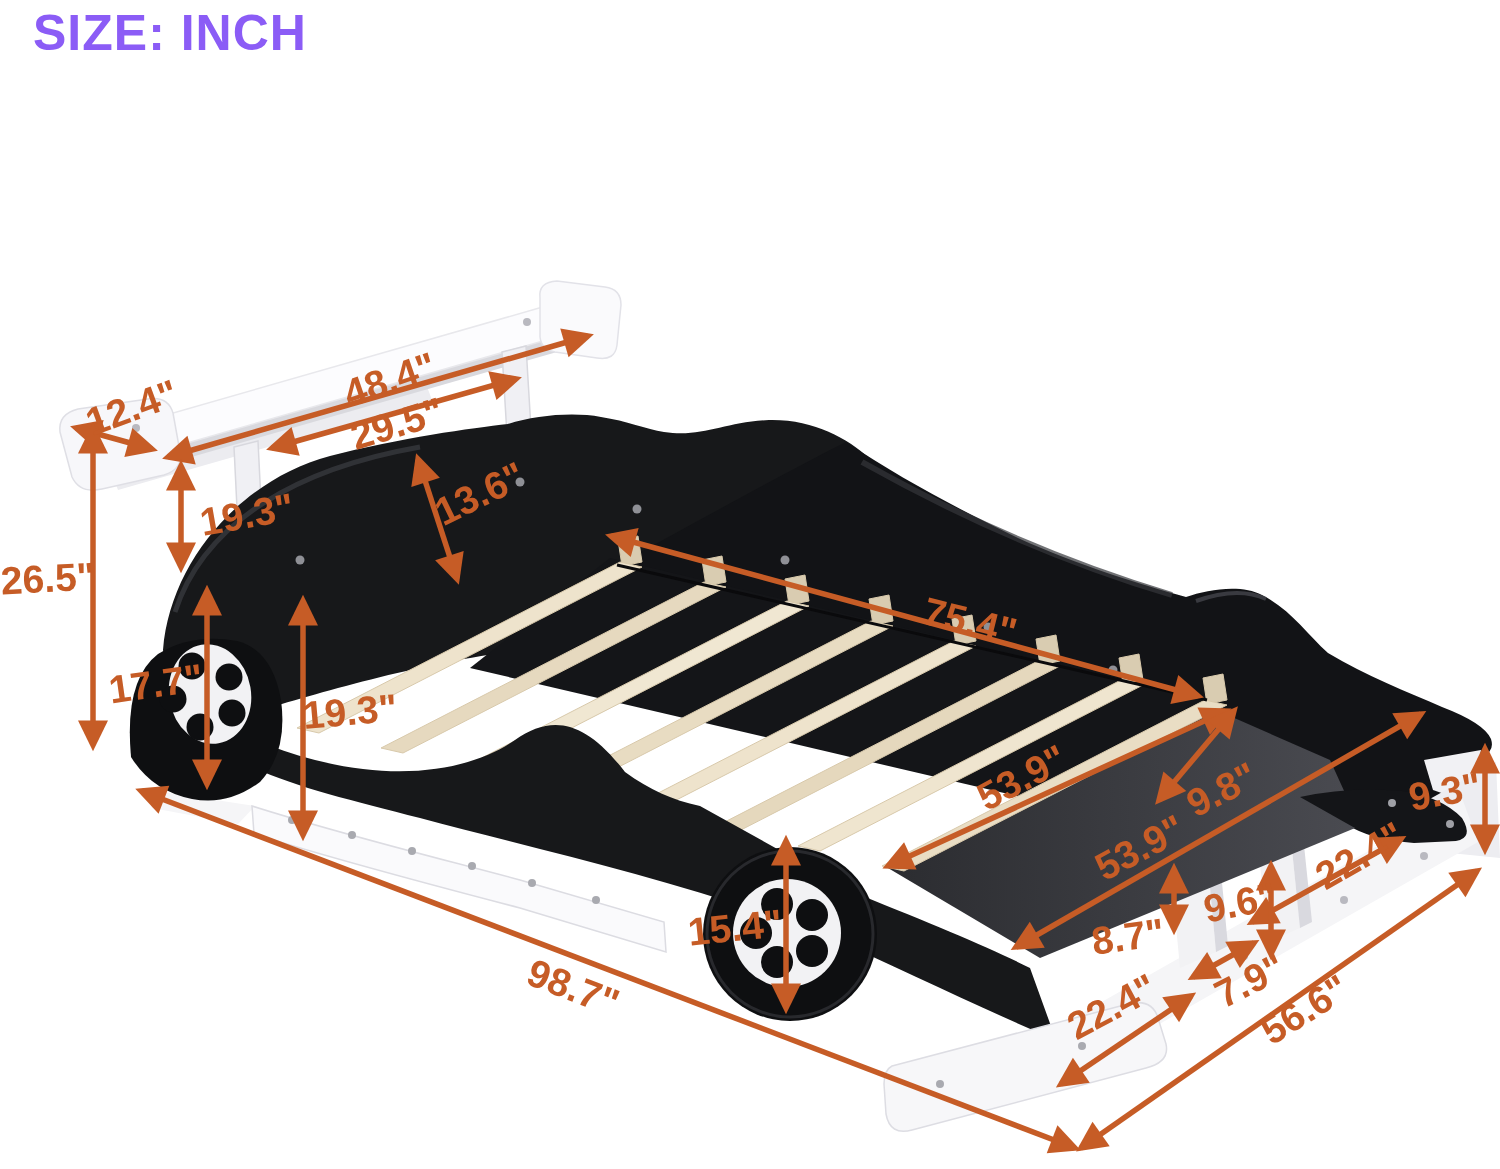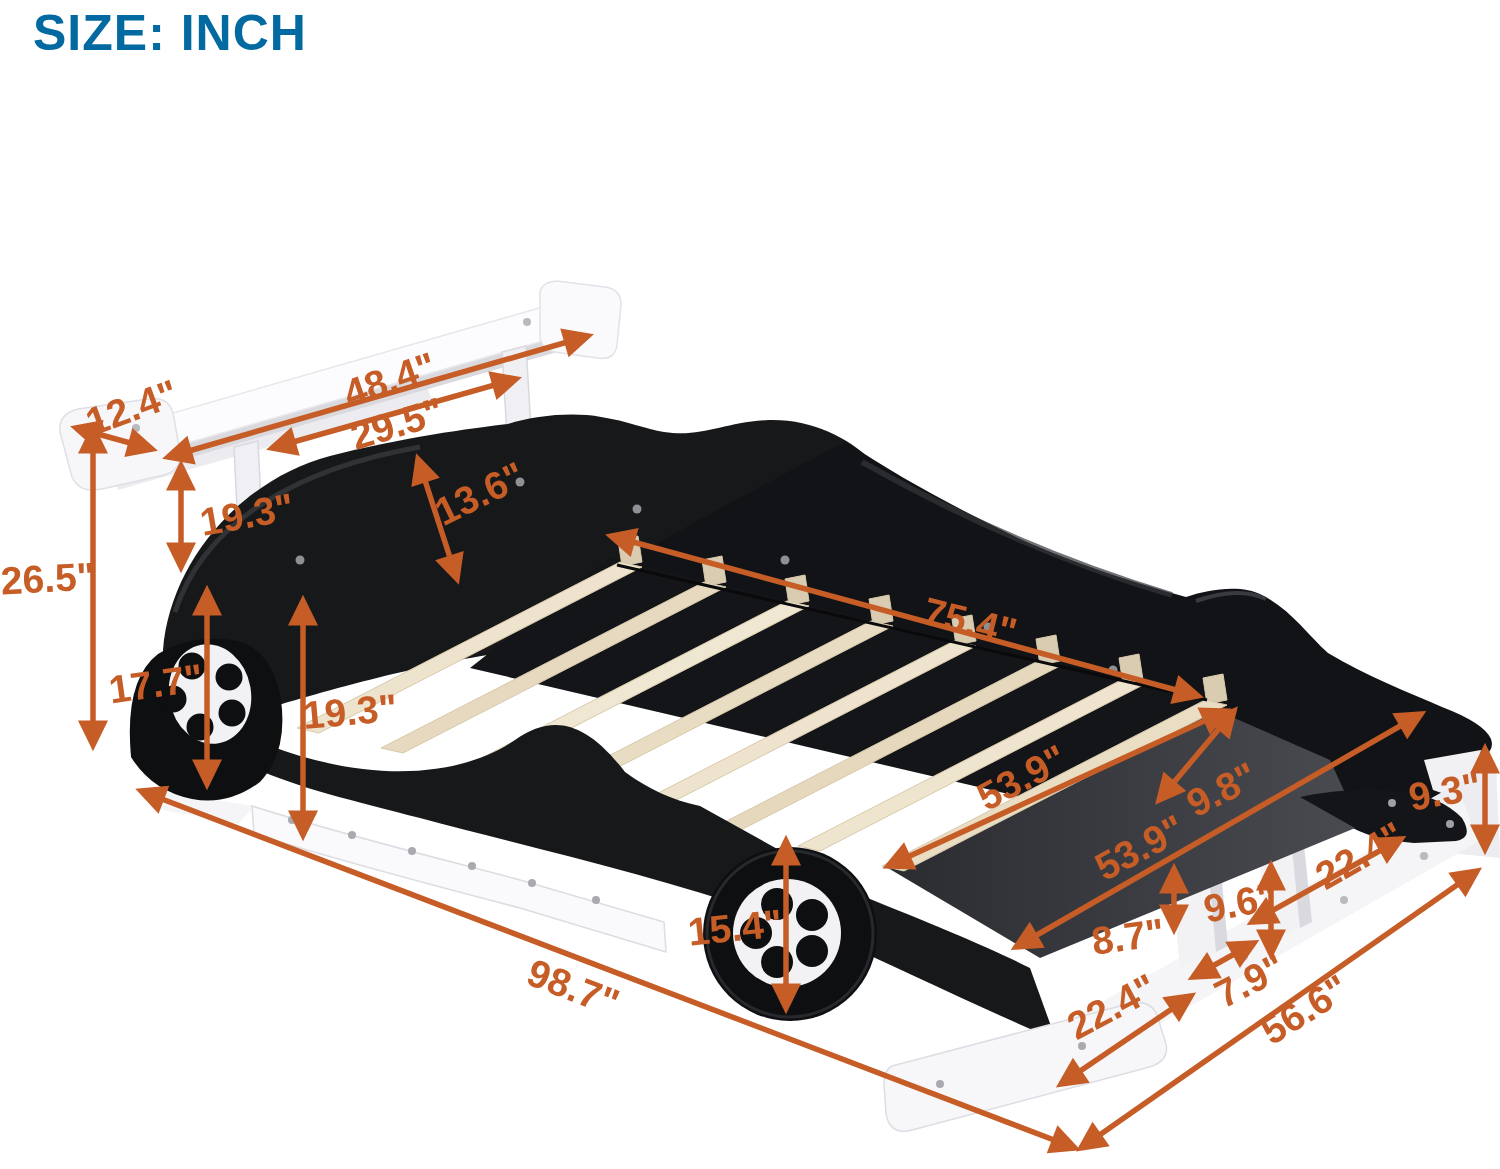--- a/index.html
+++ b/index.html
@@ -1,20 +1,20 @@
 <!DOCTYPE html>
 <html><head>
 <meta charset="utf-8">
 <style>
   html,body{margin:0;padding:0;background:#ffffff;}
   #stage{position:relative;width:1500px;height:1169px;background:#ffffff;overflow:hidden;
          font-family:"Liberation Sans", sans-serif;}
   #bed-svg{position:absolute;left:0;top:0;width:1500px;height:1169px;}
   .page-title{position:absolute;left:33px;top:4px;font-size:50px;font-weight:700;
-              letter-spacing:1px;color:#0369a1;white-space:nowrap;}
+              letter-spacing:1px;color:#8b5cf6;white-space:nowrap;}
   .dim{position:absolute;font-size:39px;font-weight:700;color:#c65c26;white-space:nowrap;
        transform:translate(-50%,-50%) rotate(var(--r,0deg));transform-origin:center;}
 </style>
 </head>
 <body>
 
 <div id="stage">
 
   <svg id="bed-svg" viewBox="0 0 1500 1169" xmlns="http://www.w3.org/2000/svg">
     <defs>

